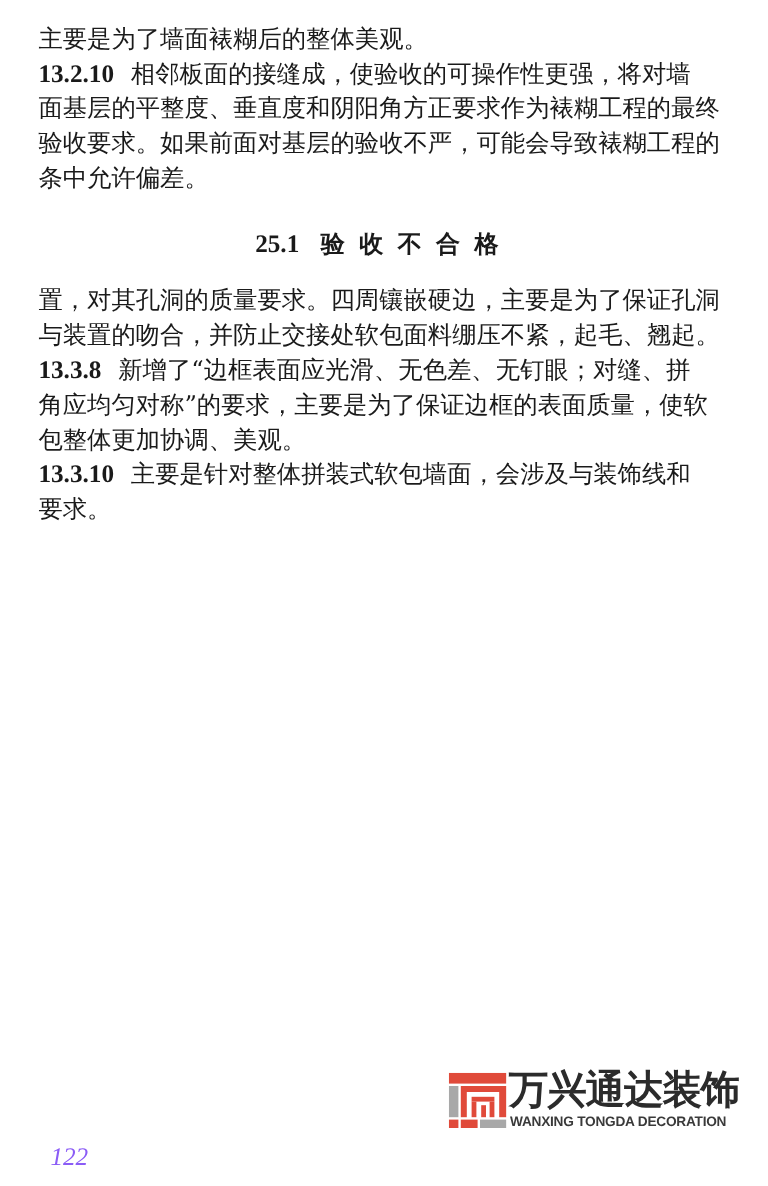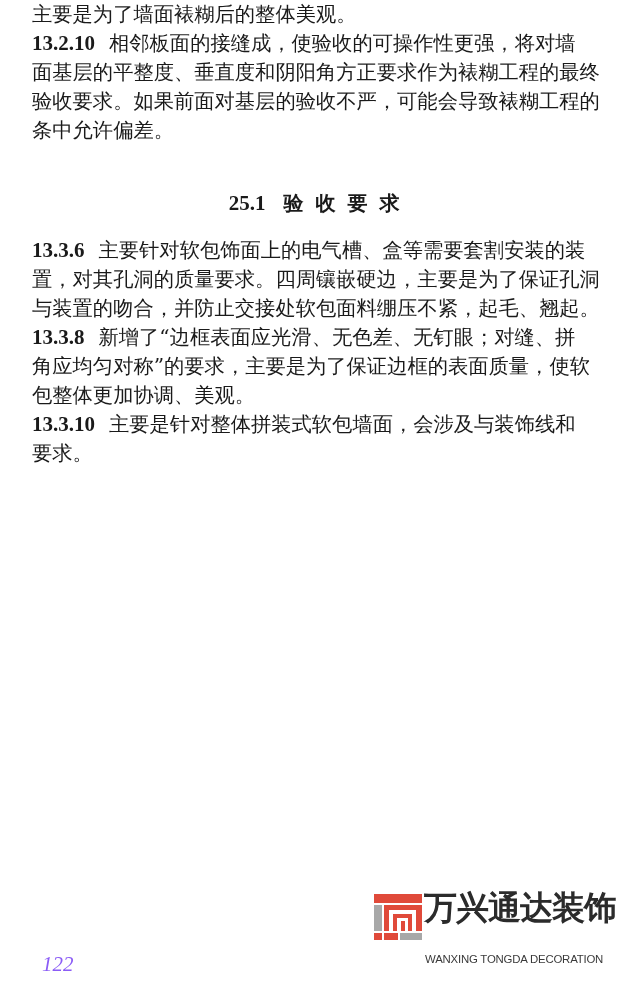--- a/index.html
+++ b/index.html
@@ -11,21 +11,21 @@
       width: 640px;
       height: 988px;
       position: relative;
       overflow: hidden;
       color: #1a1a1a;
       font-family: "DejaVu Serif", "Liberation Serif", serif;
     }
     .page {
       position: absolute;
       left: 32px;
-      top: 0;
+      top: 18px;
       width: 578px;
     }
     .line {
       height: 29px;
       line-height: 29px;
       font-size: 20.3px;
       white-space: nowrap;
       letter-spacing: 0px;
     }
     .clause-no {
@@ -93,55 +93,51 @@
       letter-spacing: -1px;
       color: #2b2b2b;
       line-height: 40px;
       white-space: nowrap;
     }
     .logo-en {
       position: absolute;
       left: 51px;
       top: 36px;
       font-family: "Liberation Sans", "DejaVu Sans", sans-serif;
-      font-weight: normal;
+      font-weight: bold;
       font-size: 11.4px;
       color: #3a3a3a;
       line-height: 14px;
       white-space: nowrap;
       letter-spacing: -0.2px;
-      margin-top: 24px;
     }
   </style>
 </head>
 <body>
 
 <div class="page">
   <div class="line">主要是为了墙面裱糊后的整体美观。</div>
 
   <div>
     <div class="line">
       <span class="clause-no">13.2.10</span><span>相邻板面的接缝成，使验收的可操作性更强，将对墙</span>
     </div>
     <div class="line">面基层的平整度、垂直度和阴阳角方正要求作为裱糊工程的最终</div>
     <div class="line">验收要求。如果前面对基层的验收不严，可能会导致裱糊工程的</div>
     <div class="line">条中允许偏差。</div>
   </div>
 </div>
 
 <div class="heading">
-  <span class="num">25.1</span><span class="title">验收要求</span>
+  <span class="num">25.1</span><span class="title">验收不合格</span>
 </div>
 
 <div class="block-b">
 
   <div>
-    <div class="line">
-      <span class="clause-no">13.3.6</span><span>主要针对软包饰面上的电气槽、盒等需要套割安装的装</span>
-    </div>
     <div class="line">置，对其孔洞的质量要求。四周镶嵌硬边，主要是为了保证孔洞</div>
     <div class="line">与装置的吻合，并防止交接处软包面料绷压不紧，起毛、翘起。</div>
   </div>
 
   <div>
     <div class="line">
       <span class="clause-no">13.3.8</span><span>新增了“边框表面应光滑、无色差、无钉眼；对缝、拼</span>
     </div>
     <div class="line">角应均匀对称”的要求，主要是为了保证边框的表面质量，使软</div>
     <div class="line">包整体更加协调、美观。</div>

